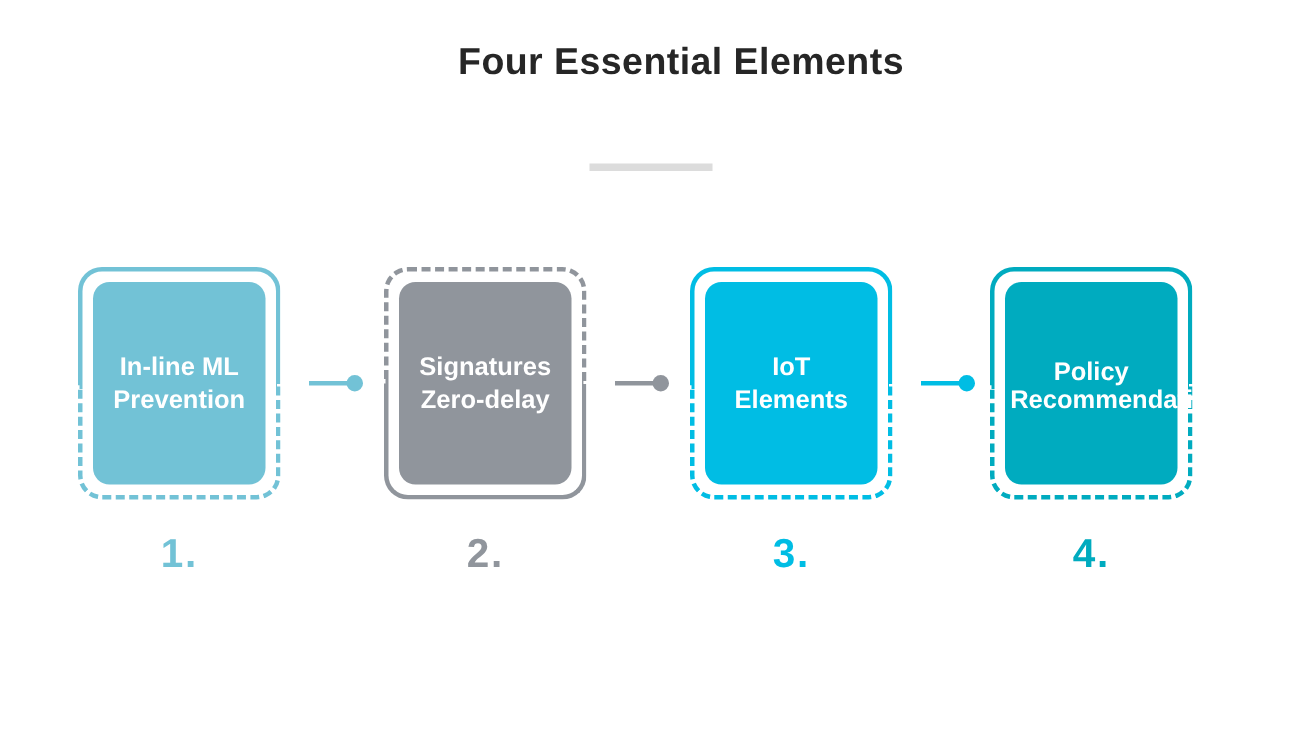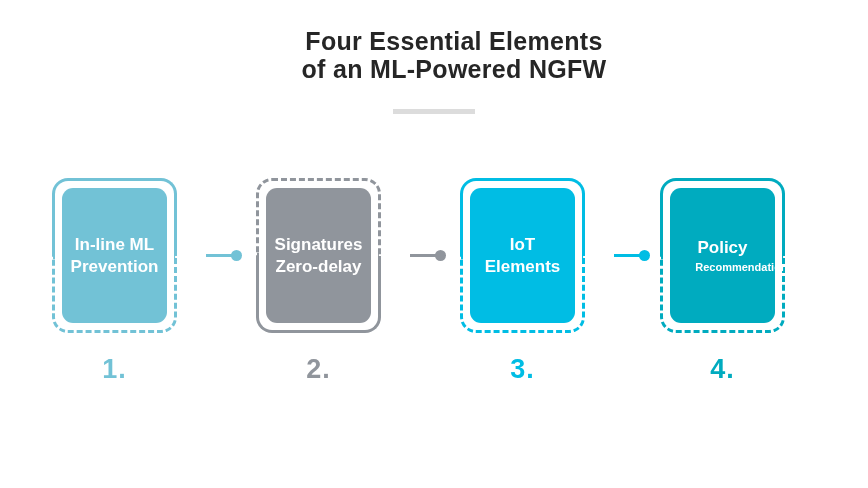--- a/index.html
+++ b/index.html
@@ -11,21 +11,21 @@
   .title{
     position:absolute;top:27px;left:0;width:100%;
     text-align:center;color:var(--title-color,#262626);
     font-weight:bold;font-size:25px;line-height:28px;letter-spacing:.3px;
   }
   .title span{display:block;padding-left:40px;}
   .divider{
     position:absolute;top:109px;left:calc(50% - 41px);
     width:82px;height:5px;background:var(--divider-color,#dcdcdc);
   }
-  .item{position:absolute;top:178px;width:125px;height:155px;}
+  .item{position:absolute;top:178px;width:135px;height:155px;}
   
   .half-top{
     position:absolute;top:0;left:0;right:0;height:50%;box-sizing:border-box;
     border-top:3px solid var(--c);
     border-left:3px solid var(--c);
     border-right:3px solid var(--c);
     border-radius:16px 16px 0 0;
   }
   .half-bottom{
     position:absolute;bottom:0;left:0;right:0;height:50%;box-sizing:border-box;
@@ -40,41 +40,40 @@
   .style-solid-bottom .half-bottom{
     border-bottom-style:solid;border-left-style:solid;border-right-style:solid;
   }
   .inner{
     position:absolute;left:10px;top:10px;right:10px;bottom:10px;
     background:var(--c);border-radius:11px;
     display:flex;flex-direction:column;align-items:center;justify-content:center;
     color:#ffffff;font-weight:bold;font-size:17px;line-height:22px;text-align:center;
   }
   .inner .lbl{display:block;}
-  .inner .sub{display:block;font-size:11px;line-height:14px;margin-top:1px;margin-left:44px;}
+  .inner .sub{display:block;font-size:17px;line-height:14px;margin-top:1px;margin-left:44px;}
   .inner .sub:empty{display:none;}
   .connector-line{
     position:absolute;left:154px;top:76px;width:27px;height:3px;background:var(--c);
   }
   .connector-dot{
     position:absolute;left:179px;top:72px;width:11px;height:11px;
     border-radius:50%;background:var(--c);
   }
   .number{
     position:absolute;top:176px;left:0;width:100%;text-align:center;
     color:var(--c);font-weight:bold;font-size:27px;letter-spacing:1px;
   }
   .item1{left:52px;} .item2{left:256px;} .item3{left:460px;} .item4{left:660px;}
 </style>
 </head>
 <body style="--title-color: #262626; --divider-color: #dcdcdc; background: rgb(255, 255, 255);">
 
 <div class="title">
   <span>Four Essential Elements</span>
-  <span>of an ML-Powered NGFW</span>
 </div>
 <div class="divider"></div>
 
 <div class="item item1 style-solid-top" style="--c: #72c2d6;">
   <div class="half-top"></div>
   <div class="half-bottom"></div>
   <div class="inner">
     <span class="lbl">In-line ML</span>
     <span class="lbl">Prevention</span>
 

